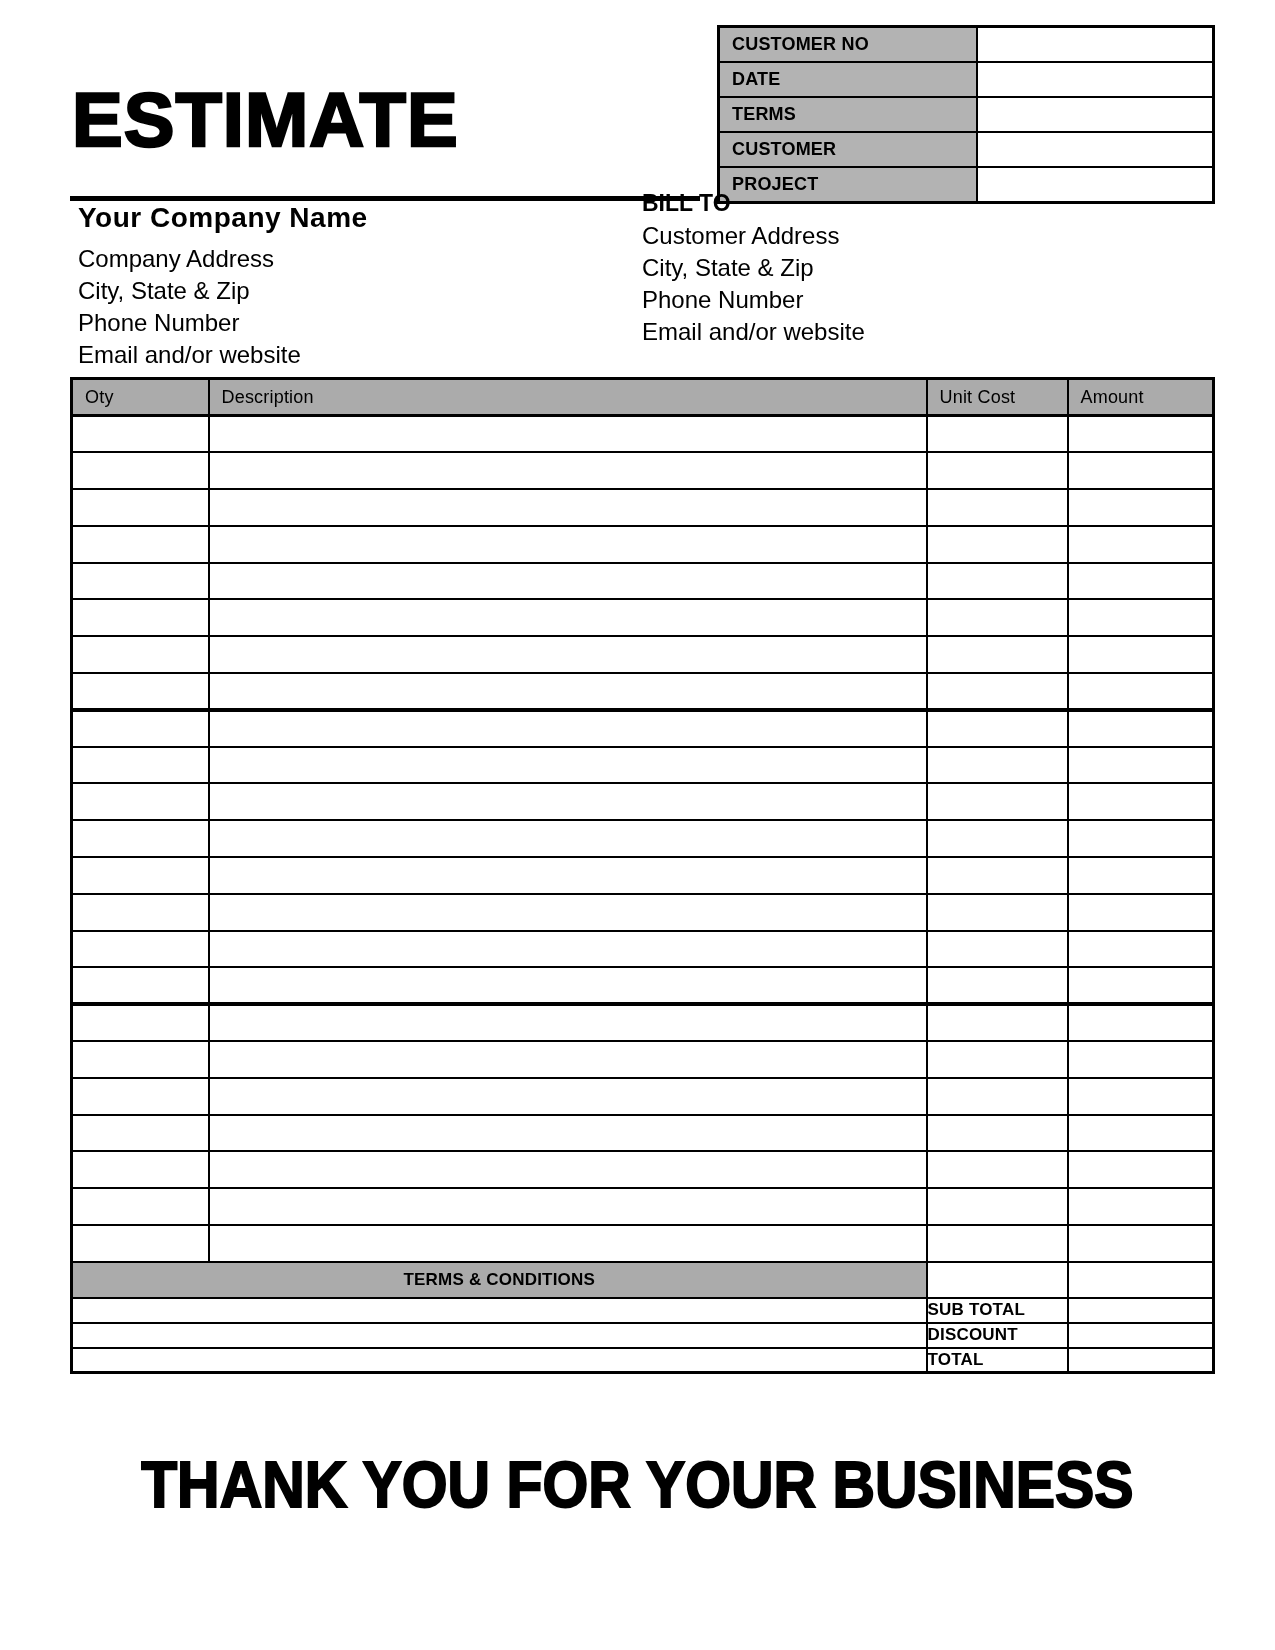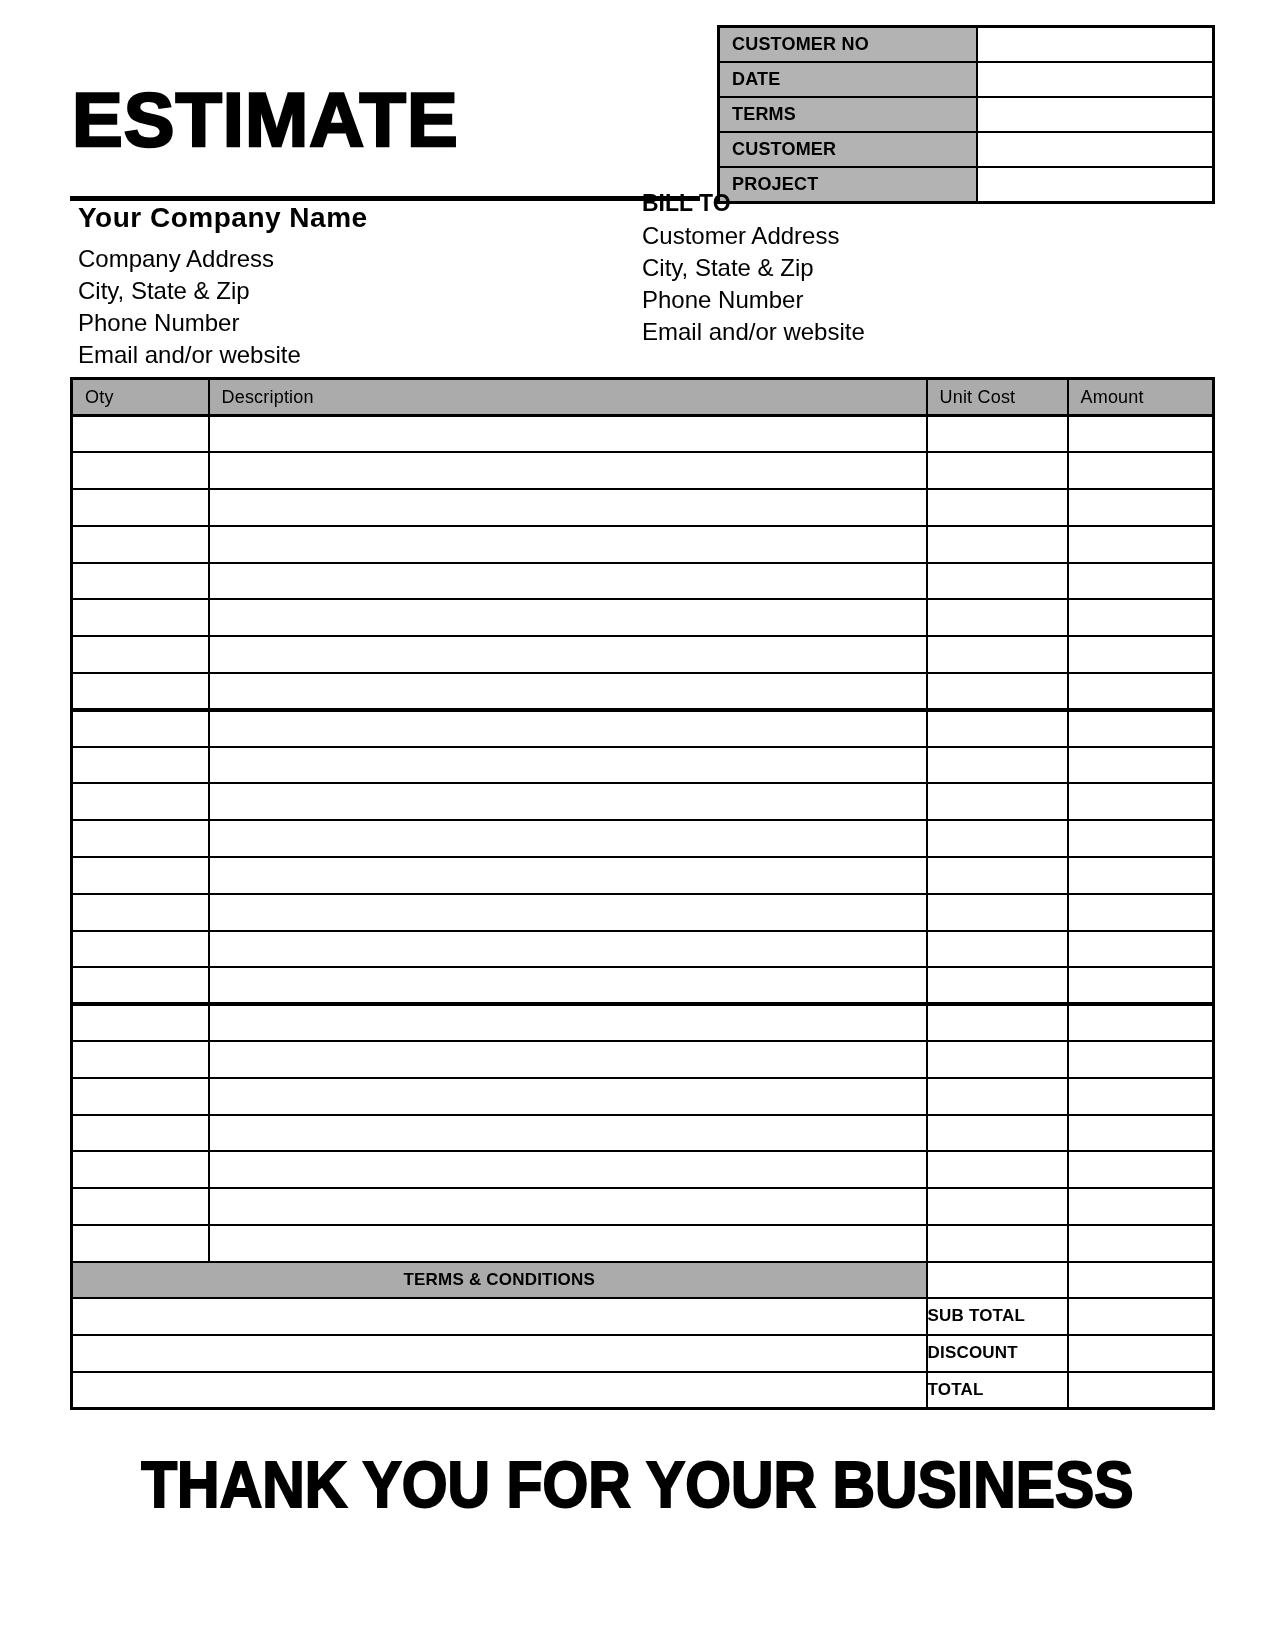--- a/index.html
+++ b/index.html
@@ -61,21 +61,21 @@
     font-size:18px;font-weight:normal;text-align:left;padding-left:12px;
     vertical-align:middle;letter-spacing:0.2px;
   }
   .items tbody tr.item{height:36.8px;}
   .items tbody tr.thick-bottom td{border-bottom:4px solid var(--border);}
   .items tr.terms-row{height:36px;}
   .terms-cell{
     background:var(--header-fill);text-align:center;font-weight:bold;
     font-size:17px;vertical-align:middle;letter-spacing:0.2px;
   }
-  .items tr.total-row{height:37px;}
+  .items tr.total-row{height:25px;}
   .sum-label{
     font-weight:bold;font-size:17px;text-align:left;padding-left:10px;
     vertical-align:middle;letter-spacing:0.2px;background:#fff;
   }
   
   .thankyou-wrap{position:absolute;left:0;top:1448px;width:1275px;text-align:center;}
   .thankyou{
     display:inline-block;font-size:64px;font-weight:bold;white-space:nowrap;
     -webkit-text-stroke:2px #000;
     transform:scaleX(0.92);transform-origin:center;letter-spacing:0px;

